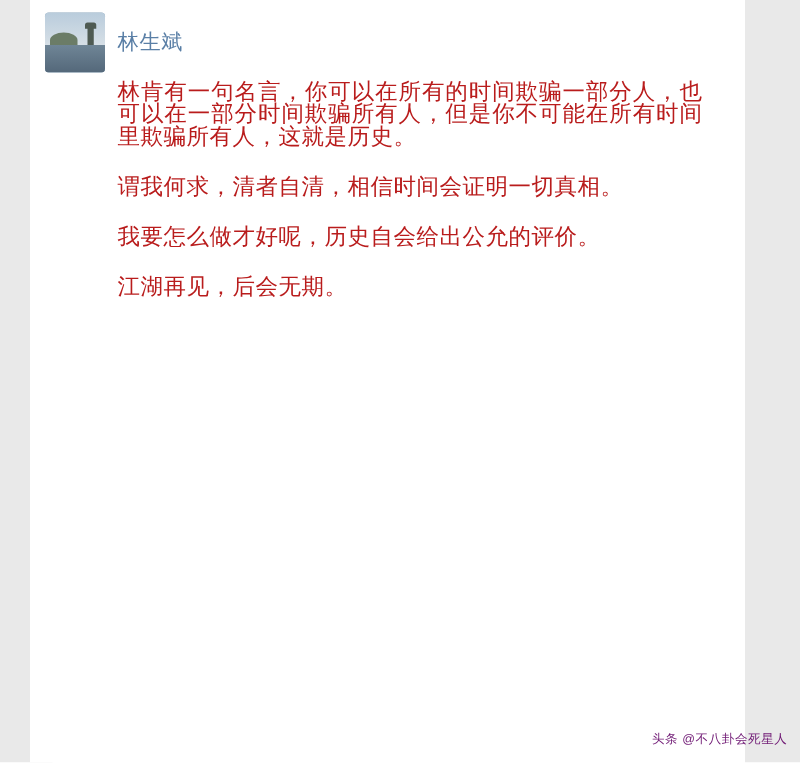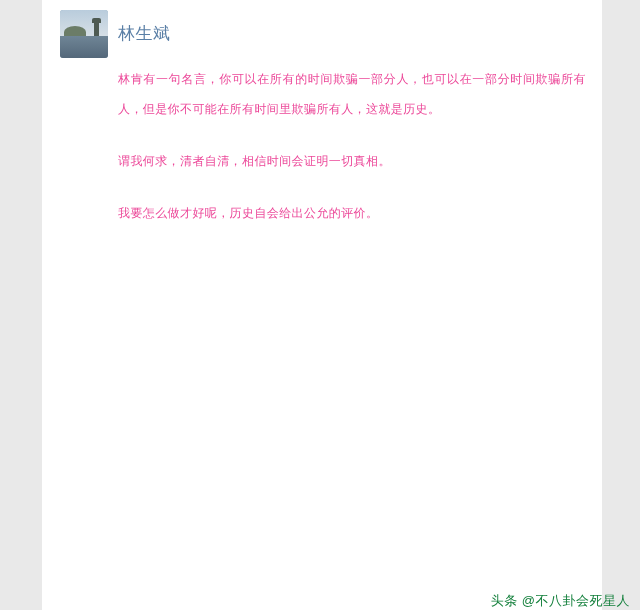--- a/index.html
+++ b/index.html
@@ -26,21 +26,21 @@
     top: 0;
     bottom: 0;
     width: 42px;
     background: #e9e9e9;
   }
   .gutter.left { left: 0; }
   .gutter.right { right: 0; width: 44px; }
 
   .post {
     position: absolute;
-    left: 48px;
+    left: 24px;
     top: 0;
     width: 554px;
     height: 610px;
     background: #ffffff;
     box-sizing: border-box;
     padding: 10px 14px 0 12px;
   }
 
   .post-header {
     display: flex;
@@ -104,36 +104,36 @@
     letter-spacing: 0.5px;
     font-weight: 400;
   }
 
   .post-body {
     margin-top: 6px;
     padding-left: 58px;
     padding-right: 2px;
   }
   .para {
-    font-size: 12px;
-    line-height: 30px;
-    color: #ec4899;
+    font-size: 18px;
+    line-height: 18px;
+    color: #b91c1c;
     margin: 0 0 22px 0;
     text-align: justify;
     letter-spacing: 0.4px;
     word-break: break-all;
   }
   .para:last-child { margin-bottom: 0; }
 
   .watermark {
     position: absolute;
     right: 10px;
-    bottom: 0;
-    font-size: 13px;
-    color: #15803d;
+    bottom: 12px;
+    font-size: 10px;
+    color: #701a75;
     letter-spacing: 0.5px;
     white-space: nowrap;
   }
 </style>
 </head>
 <body>
 
 <div class="screen">
 
   <div class="gutter left"></div>
@@ -148,19 +148,20 @@
         <div class="tower"></div>
         <div class="water"></div>
       </div>
       <div class="author">林生斌</div>
     </div>
 
     <div class="post-body">
       <p class="para">林肯有一句名言，你可以在所有的时间欺骗一部分人，也可以在一部分时间欺骗所有人，但是你不可能在所有时间里欺骗所有人，这就是历史。</p>
       <p class="para">谓我何求，清者自清，相信时间会证明一切真相。</p>
       <p class="para">我要怎么做才好呢，历史自会给出公允的评价。</p>
+      <p class="para">江湖再见，后会无期。</p>
     </div>
 
   </div>
 
   <div class="watermark">头条 @不八卦会死星人</div>
 
 </div>
 
 </body></html>

